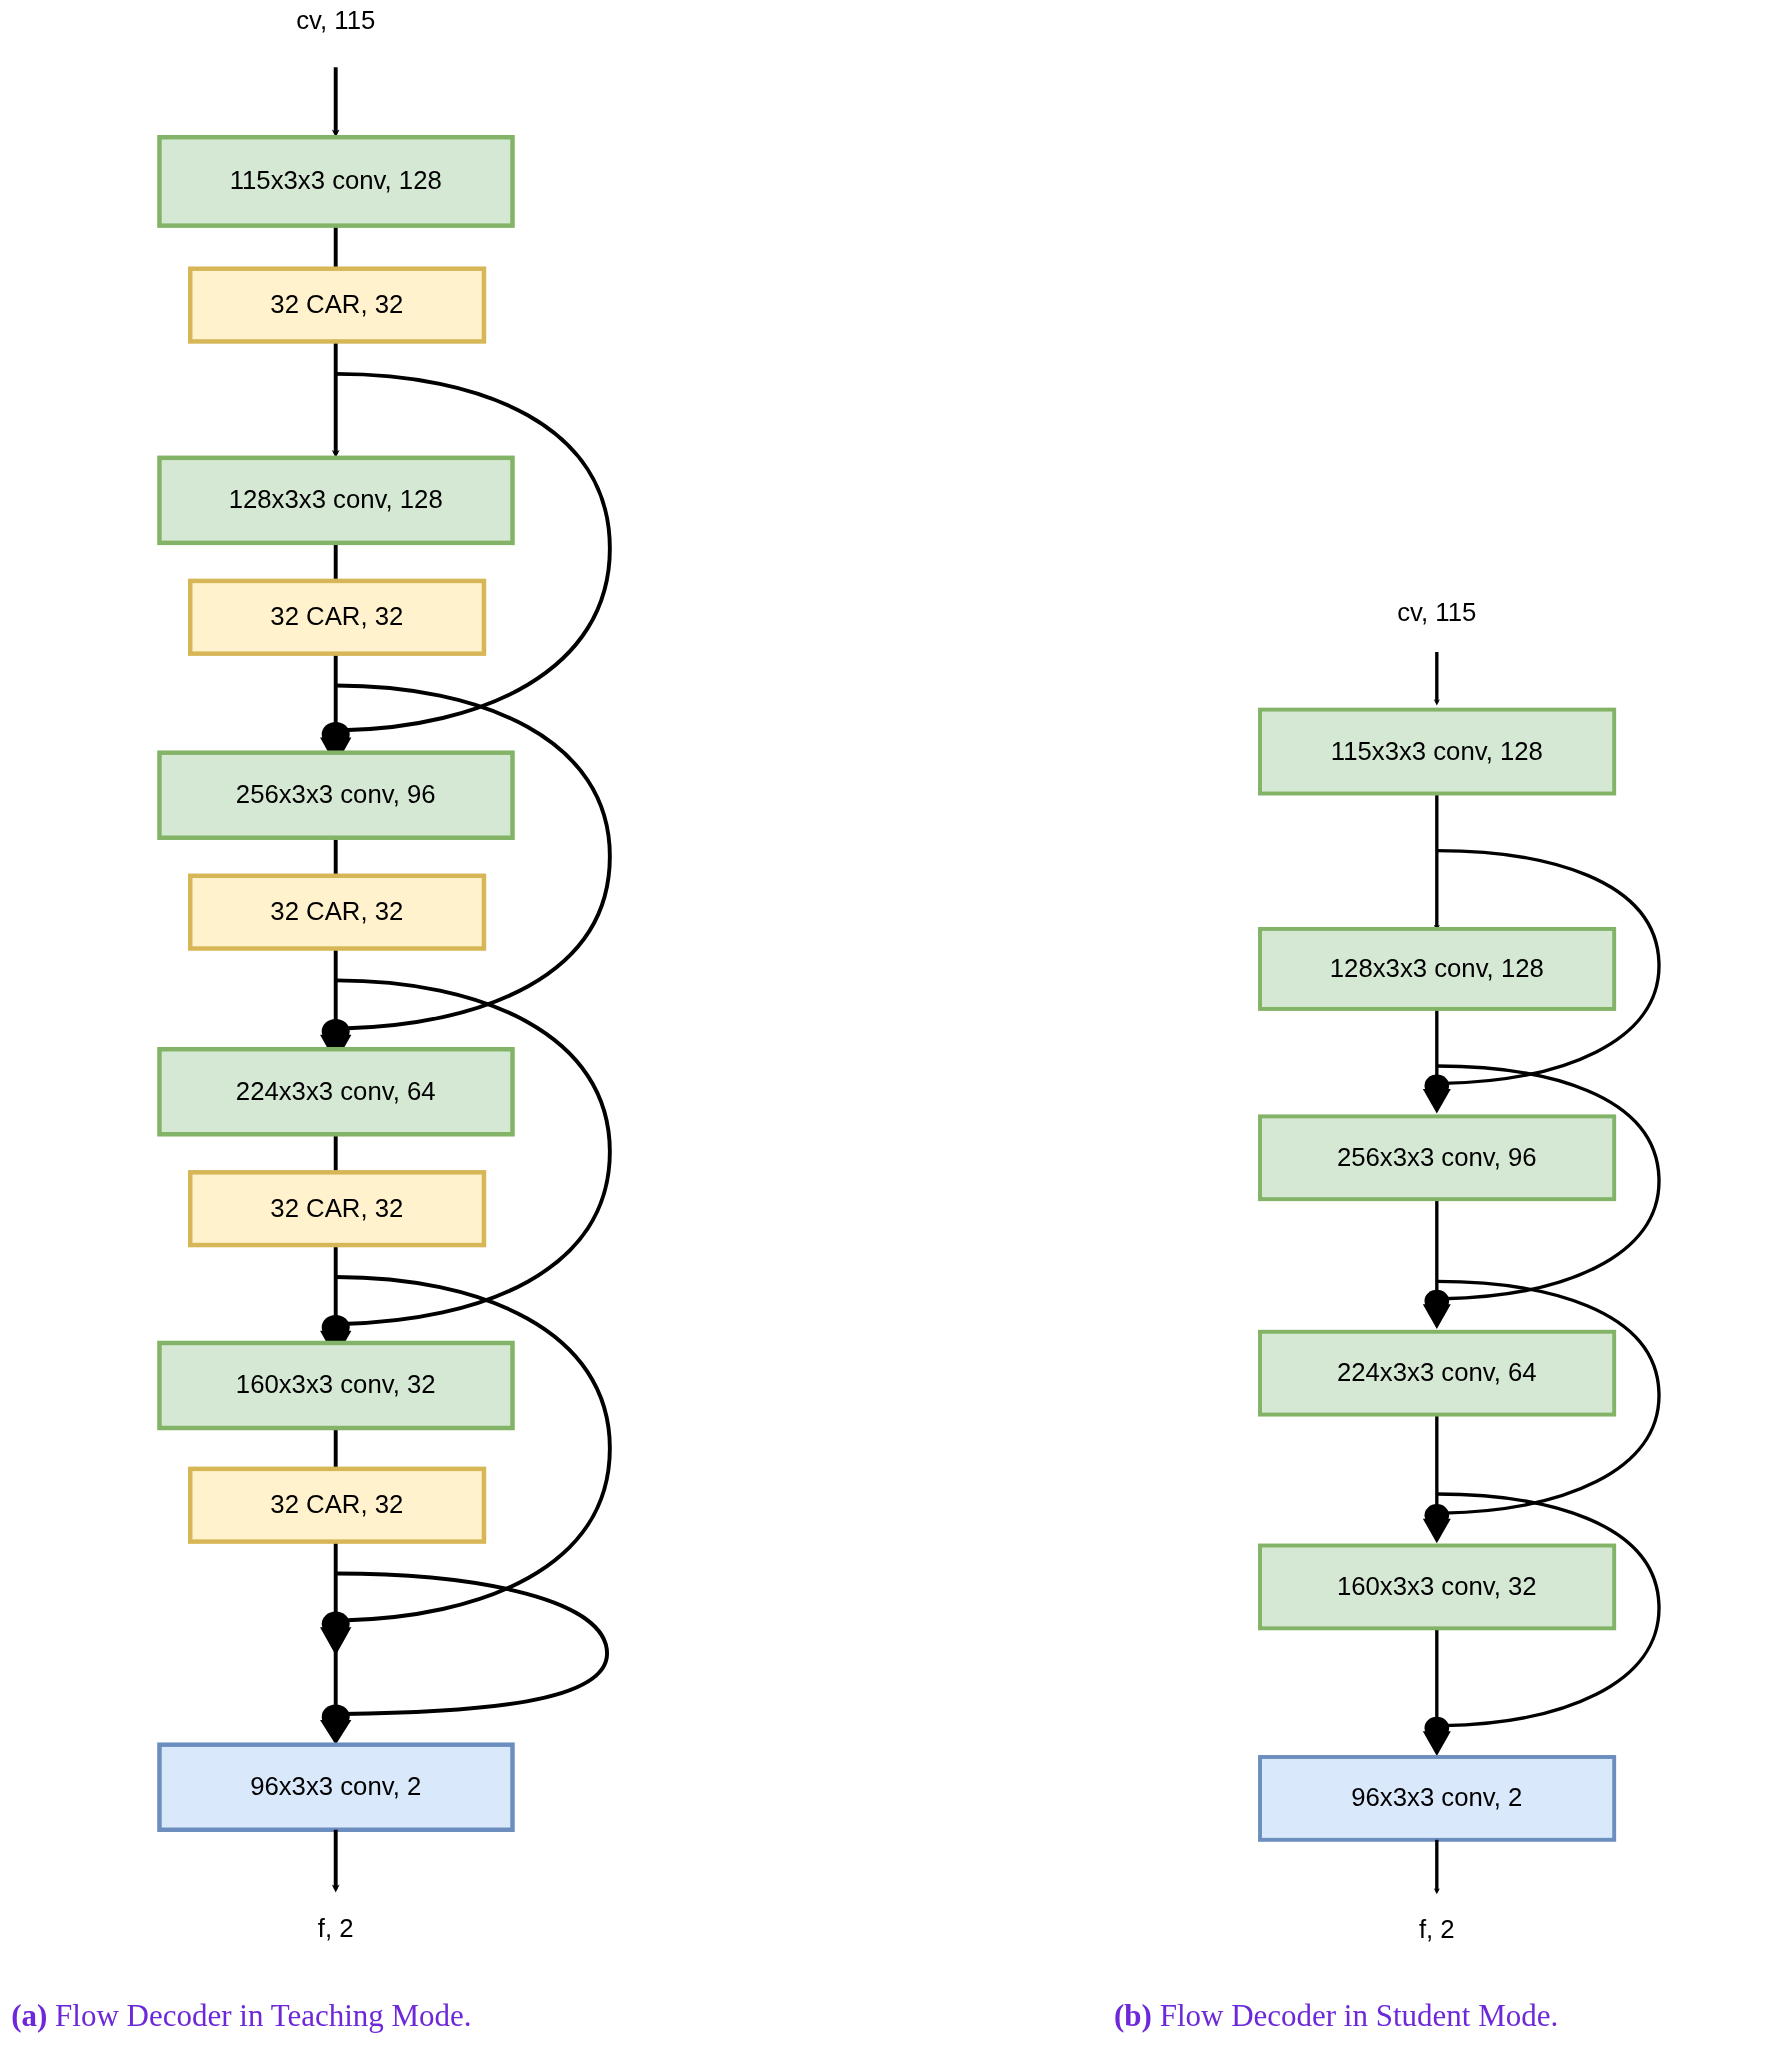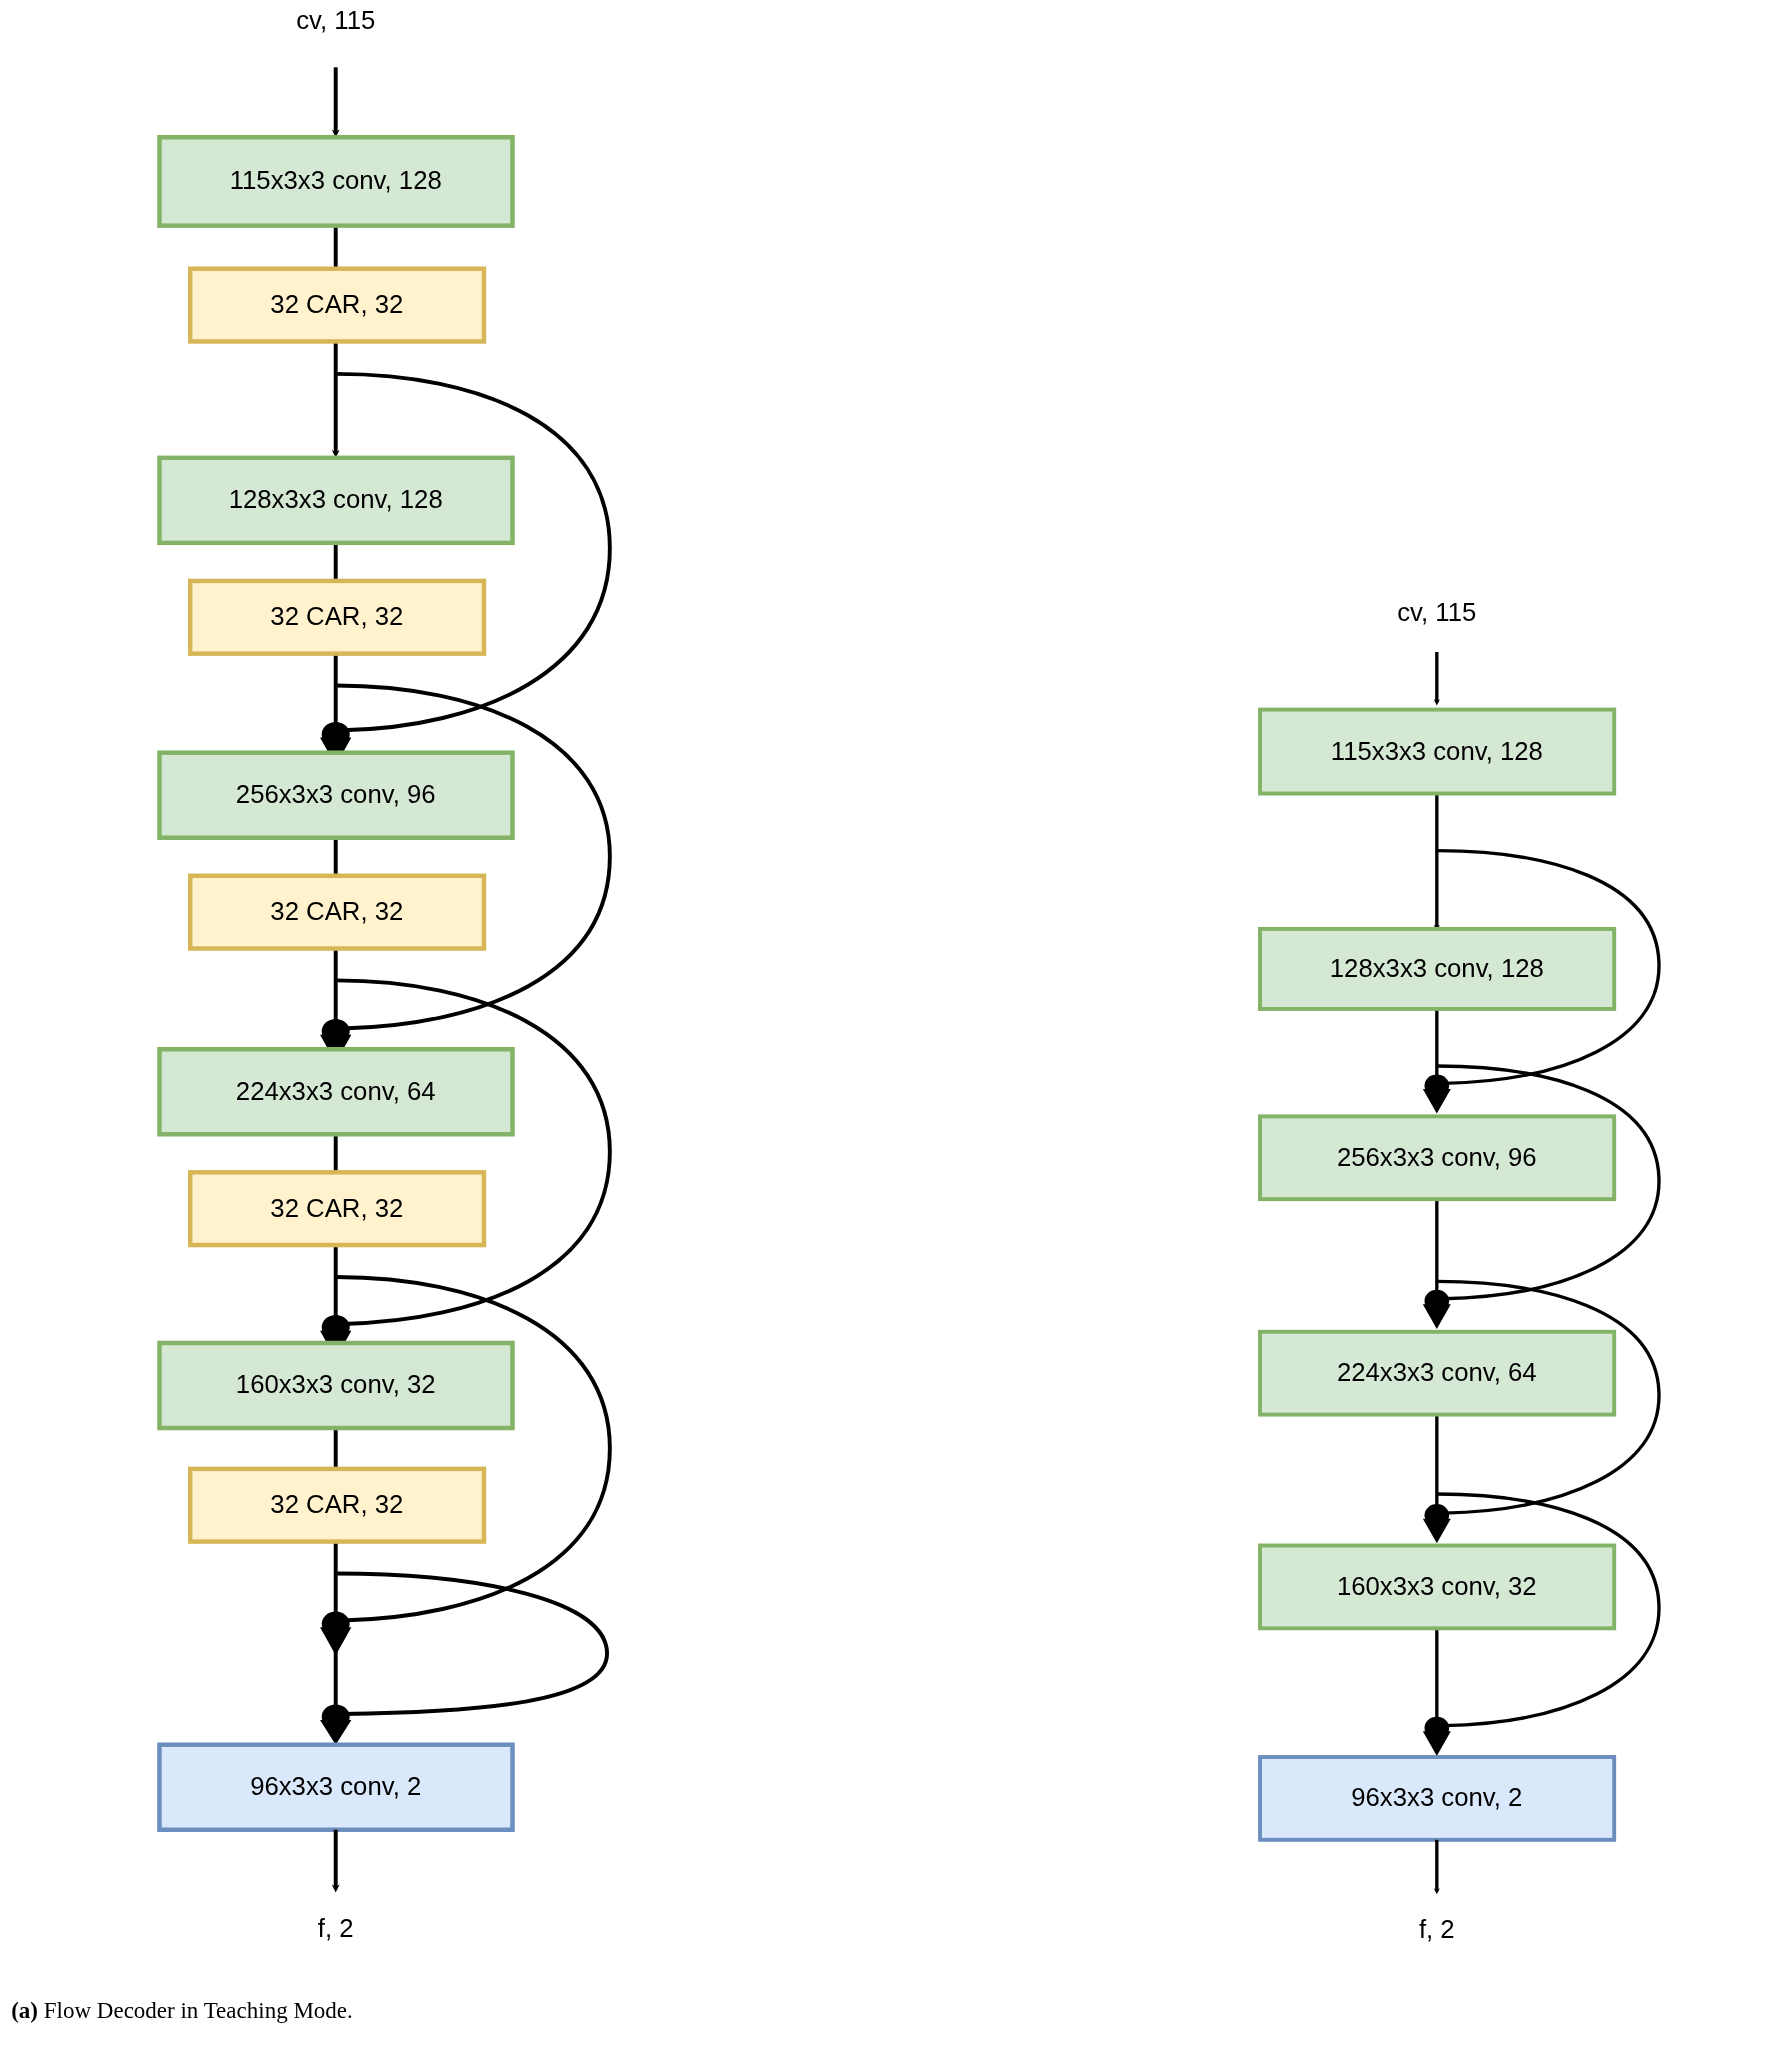--- a/index.html
+++ b/index.html
@@ -3,22 +3,22 @@
 <meta charset="utf-8">
 <style>
   html,body{margin:0;padding:0;background:#ffffff;}
   body{width:1777px;height:2066px;font-family:"Liberation Sans",sans-serif;}
   #root{position:relative;width:1689px;height:2066px;background:#fff;overflow:hidden;}
   svg.diagram{position:absolute;left:0;top:0;width:1777px;height:2066px;}
   .nodeLabel{font-family:"Liberation Sans",sans-serif;font-size:46px;fill:#000;
              text-anchor:middle;dominant-baseline:middle;}
   .ioLabel{font-family:"Liberation Sans",sans-serif;font-size:46px;fill:#000;
              text-anchor:middle;dominant-baseline:middle;}
-  .caption{position:absolute;font-family:"Liberation Serif",serif;font-size:23px;
-           color:#000000;white-space:nowrap;}
+  .caption{position:absolute;font-family:"Liberation Serif",serif;font-size:31px;
+           color:#6d28d9;white-space:nowrap;}
   .caption b{font-family:"Liberation Serif",serif;font-weight:bold;}
   #capA{left:11.2px;top:1998px;}
   #capB{left:1114px;top:1998px;}
 </style>
 </head>
 <body>
 
 <div id="root">
 
   <svg class="diagram" viewBox="0 0 3176 3692" xmlns="http://www.w3.org/2000/svg">
@@ -187,15 +187,18 @@
       </g>
 
       <line x1="2568" y1="3288" x2="2568" y2="3380" stroke="#000" stroke-width="6" marker-end="url(#arrowS)"></line>
       <text class="ioLabel" x="2568" y="3452">f, 2</text>
     </g>
   </svg>
 
   <div class="caption" id="capA">
     <b>(a)</b><span> Flow Decoder in Teaching Mode.</span>
   </div>
+  <div class="caption" id="capB">
+    <b>(b)</b><span> Flow Decoder in Student Mode.</span>
+  </div>
 
 </div>
 
 
 </body></html>

